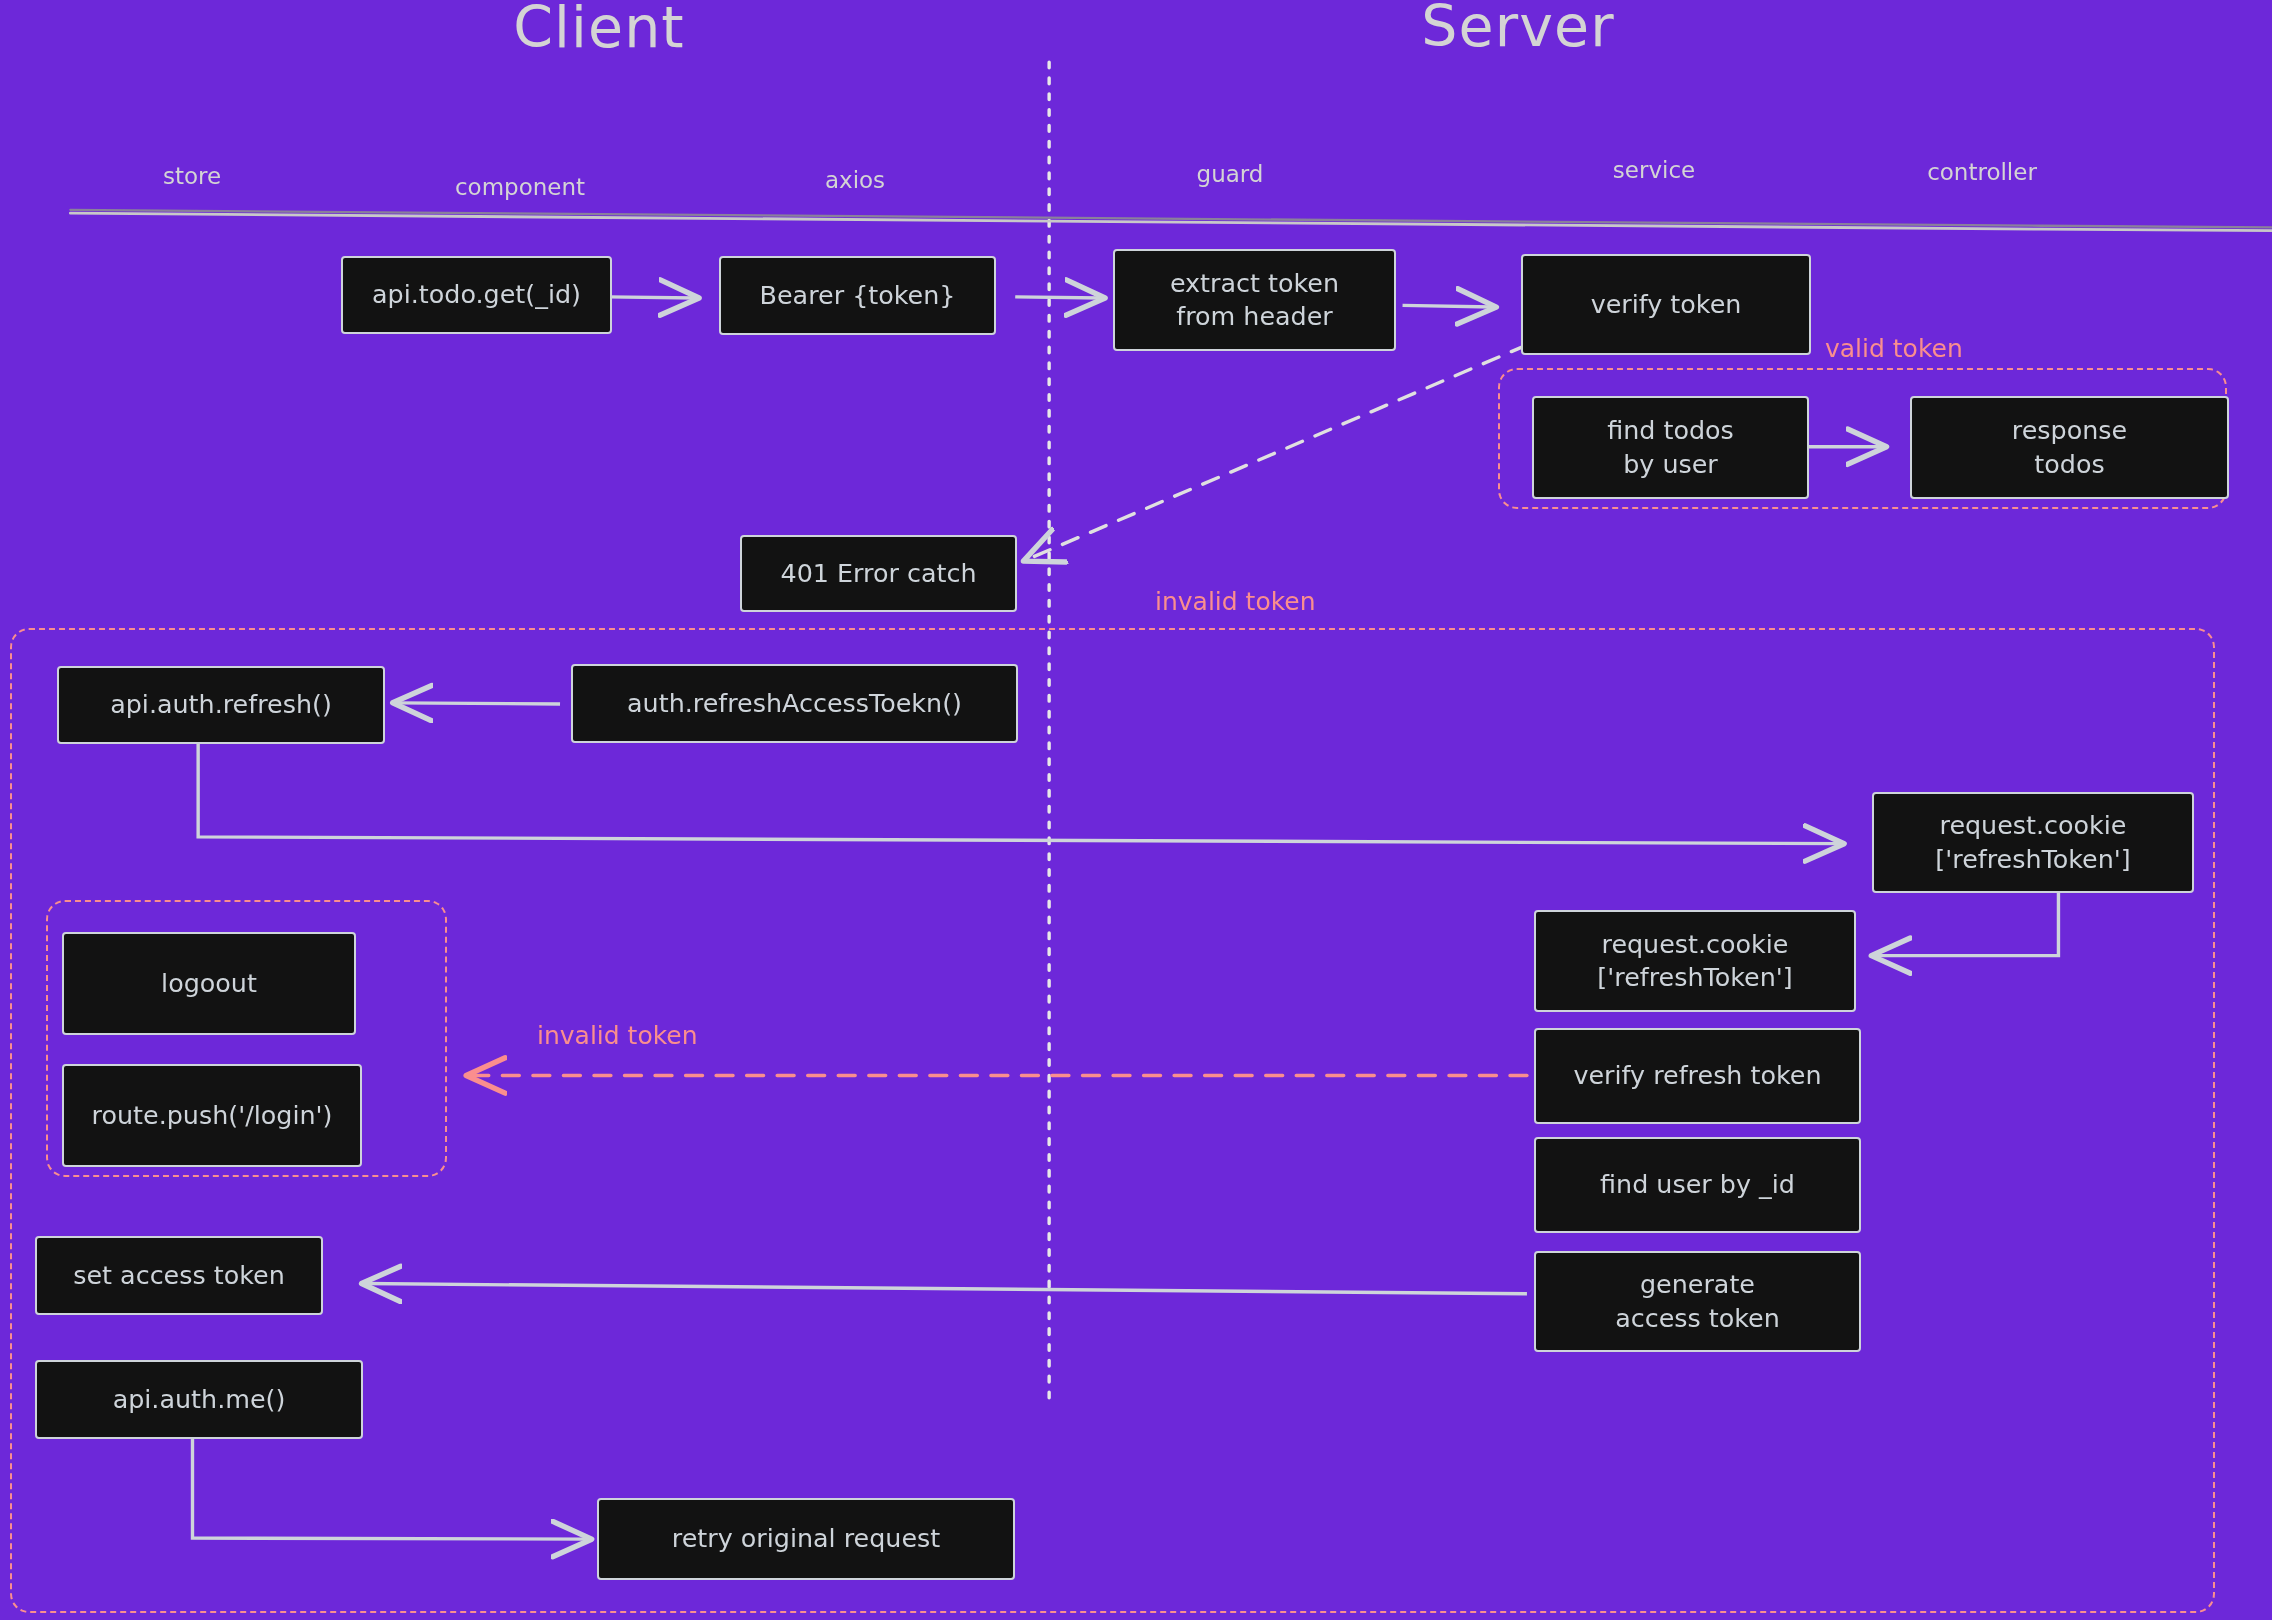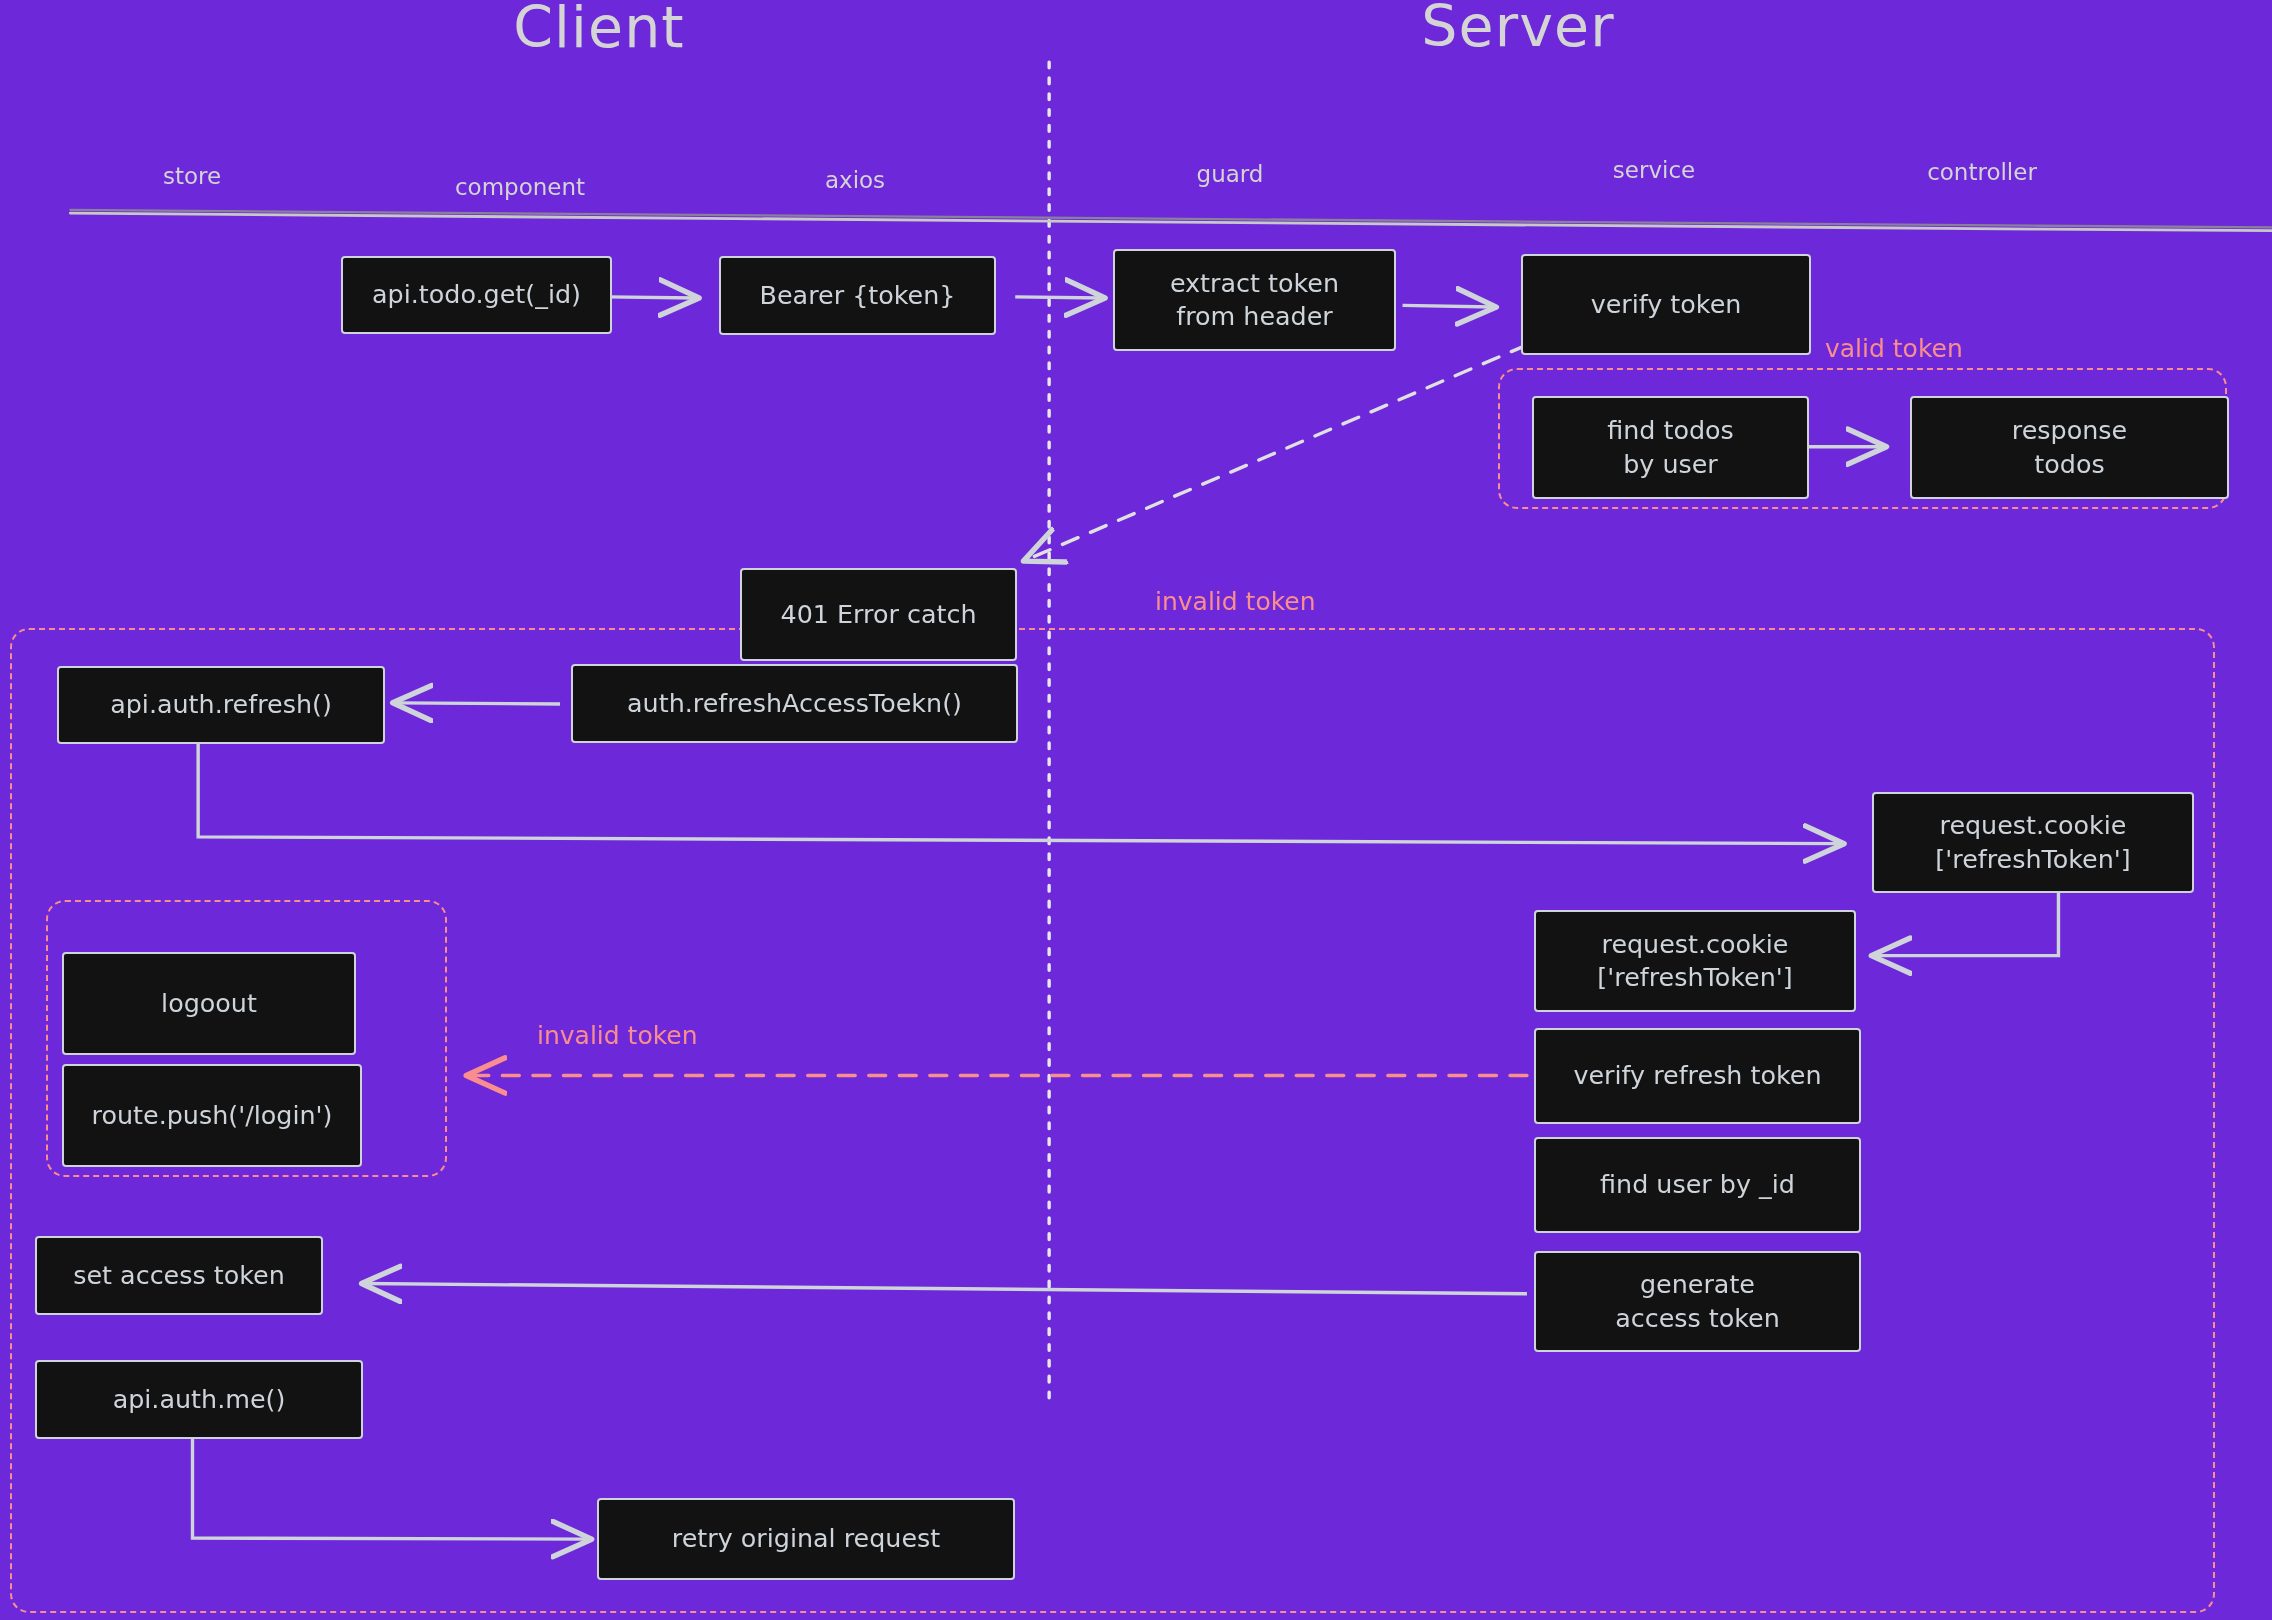--- a/index.html
+++ b/index.html
@@ -143,33 +143,33 @@
 from header</div>
 
   <div class="node" style="left:1505px; top:254px; width:290px; height:101px;margin-left:16px;">verify token</div>
 
   <div class="node" style="left:1532px; top:396px; width:277px; height:103px;">find todos
 by user</div>
 
   <div class="node" style="left:1910px; top:396px; width:319px; height:103px;">response
 todos</div>
 
-  <div class="node" style="left:740px; top:568px; width:277px; height:93px;">401 Error catch</div>
+  <div class="node" style="left:740px; top:535px; width:277px; height:77px;">401 Error catch</div>
 
   <div class="node" style="left:57px; top:666px; width:328px; height:78px;">api.auth.refresh()</div>
 
   <div class="node" style="left:571px; top:664px; width:447px; height:79px;">auth.refreshAccessToekn()</div>
 
   <div class="node" style="left:1872px; top:792px; width:322px; height:101px;">request.cookie
 ['refreshToken']</div>
 
   <div class="node" style="left:1534px; top:910px; width:322px; height:102px;">request.cookie
 ['refreshToken']</div>
 
-  <div class="node" style="left:62px; top:932px; width:294px; height:103px;margin-top:20px;">logoout</div>
+  <div class="node" style="left:62px; top:932px; width:294px; height:103px;">logoout</div>
 
   <div class="node" style="left:62px; top:1064px; width:300px; height:103px;">route.push('/login')</div>
 
   <div class="node" style="left:1534px; top:1028px; width:327px; height:96px;">verify refresh token</div>
 
   <div class="node" style="left:1534px; top:1137px; width:327px; height:96px;">find user by _id</div>
 
   <div class="node" style="left:1534px; top:1251px; width:327px; height:101px;">generate
 access token</div>
 

